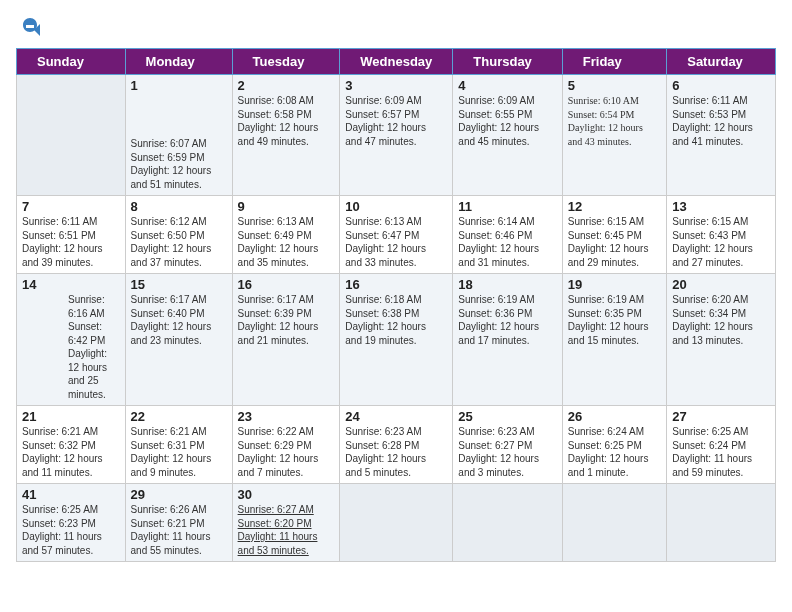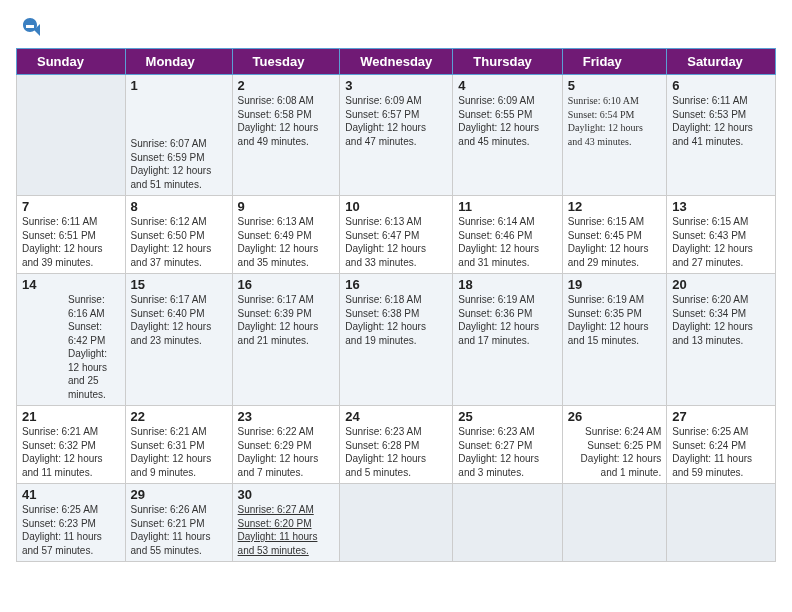--- a/index.html
+++ b/index.html
@@ -318,21 +318,21 @@
           </td>
           <td>
             <span class="day-num">25</span>
             <div class="day-info" style="white-space: pre-line;">Sunrise: 6:23 AM
 Sunset: 6:27 PM
 Daylight: 12 hours
 and 3 minutes.</div>
           </td>
           <td>
             <span class="day-num">26</span>
-            <div class="day-info" style="white-space: pre-line; text-align: right;">Sunrise: 6:24 AM
+            <div class="day-info" style="white-space: pre-line;">Sunrise: 6:24 AM
 Sunset: 6:25 PM
 Daylight: 12 hours
 and 1 minute.</div>
           </td>
           <td>
             <span class="day-num">27</span>
             <div class="day-info" style="white-space: pre-line;">Sunrise: 6:25 AM
 Sunset: 6:24 PM
 Daylight: 11 hours
 and 59 minutes.</div>

